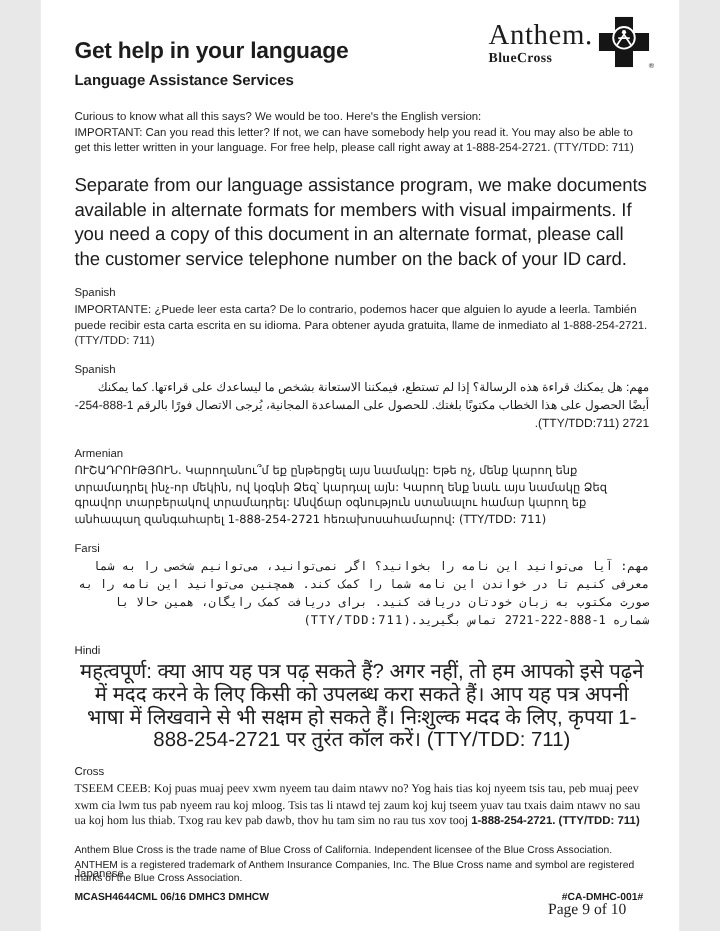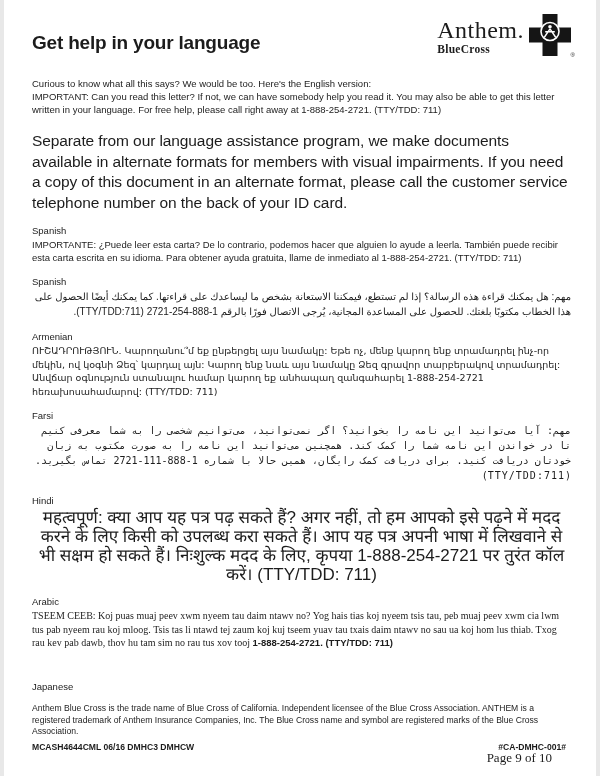--- a/index.html
+++ b/index.html
@@ -1,18 +1,18 @@
 <!DOCTYPE html>
 <html><head>
 <meta charset="utf-8">
 <style>
   html,body { margin:0; padding:0; background:#e8e8e8; }
   .page {
     position:relative;
-    width:592px; height:776px;
+    width:532px; height:776px;
     margin:0 auto;
     background:#ffffff;
     color:#1c1c1c;
     font-family:"Liberation Sans", sans-serif;
     overflow:hidden;
     box-sizing:border-box;
   }
   .content { padding:0 25px 0 28px; }
 
   
@@ -75,20 +75,21 @@
 </style>
 </head>
 <body>
 
 <div class="page">
   <div class="content">
 
     <div class="header">
       <div class="title-block">
         <h1 class="page-title">Get help in your language</h1>
+        <h2 class="page-subtitle">Language Assistance Services</h2>
       </div>
       <div class="logo">
         <div class="wordmark">
           <div class="brand">Anthem.</div>
           <div class="sub-brand">BlueCross</div>
         </div>
         <div class="cross-wrap">
           <svg width="42" height="42" viewBox="0 0 42 42">
             <rect x="13.5" y="0" width="15" height="42" fill="#151515"></rect>
             <rect x="0" y="13.5" width="42" height="15" fill="#151515"></rect>
@@ -121,30 +122,30 @@
     </section>
 
     <section class="lang lang-armenian">
       <div class="lang-label">Armenian</div>
       <p class="lang-text">ՈՒՇԱԴՐՈՒԹՅՈՒՆ. Կարողանու՞մ եք ընթերցել այս նամակը: Եթե ոչ, մենք կարող ենք տրամադրել ինչ-որ մեկին, ով կօգնի Ձեզ՝ կարդալ այն: Կարող ենք նաև այս նամակը Ձեզ գրավոր տարբերակով տրամադրել: Անվճար օգնություն ստանալու համար կարող եք անհապաղ զանգահարել 1-888-254-2721 հեռախոսահամարով: (TTY/TDD: 711)</p>
     </section>
 
 
     <section class="lang lang-farsi">
       <div class="lang-label">Farsi</div>
-      <p class="lang-text" dir="rtl">مهم: آیا می‌توانید این نامه را بخوانید؟ اگر نمی‌توانید، می‌توانیم شخصی را به شما معرفی کنیم تا در خواندن این نامه شما را کمک کند. همچنین می‌توانید این نامه را به صورت مکتوب به زبان خودتان دریافت کنید. برای دریافت کمک رایگان، همین حالا با شماره 1-888-111-2721 تماس بگیرید.(TTY/TDD:711)</p>
+      <p class="lang-text" dir="rtl">مهم: آیا می‌توانید این نامه را بخوانید؟ اگر نمی‌توانید، می‌توانیم شخصی را به شما معرفی کنیم تا در خواندن این نامه شما را کمک کند. همچنین می‌توانید این نامه را به صورت مکتوب به زبان خودتان دریافت کنید. برای دریافت کمک رایگان، همین حالا با شماره 1-888-222-2721 تماس بگیرید.(TTY/TDD:711)</p>
     </section>
 
     <section class="lang lang-hindi">
       <div class="lang-label">Hindi</div>
       <p class="lang-text">महत्वपूर्ण: क्या आप यह पत्र पढ़ सकते हैं? अगर नहीं, तो हम आपको इसे पढ़ने में मदद करने के लिए किसी को उपलब्ध करा सकते हैं। आप यह पत्र अपनी भाषा में लिखवाने से भी सक्षम हो सकते हैं। निःशुल्क मदद के लिए, कृपया 1-888-254-2721 पर तुरंत कॉल करें। (TTY/TDD: 711)</p>
     </section>
 
     <section class="lang lang-hmong">
-      <div class="lang-label">Arabic</div>
+      <div class="lang-label">Cross</div>
       <p class="lang-text"><span>TSEEM CEEB: Koj puas muaj peev xwm nyeem tau daim ntawv no? Yog hais tias koj nyeem tsis tau, peb muaj peev xwm cia lwm tus pab nyeem rau koj mloog. Tsis tas li ntawd tej zaum koj kuj tseem yuav tau txais daim ntawv no sau ua koj hom lus thiab. Txog rau kev pab dawb, thov hu tam sim no rau tus xov tooj </span><span class="phone">1-888-254-2721. (TTY/TDD: 711)</span><span></span></p>
     </section>
 
     <section class="lang lang-japanese">
       <div class="lang-label">Japanese</div>
       <p class="lang-text"></p>
     </section>
 
   </div>
 

